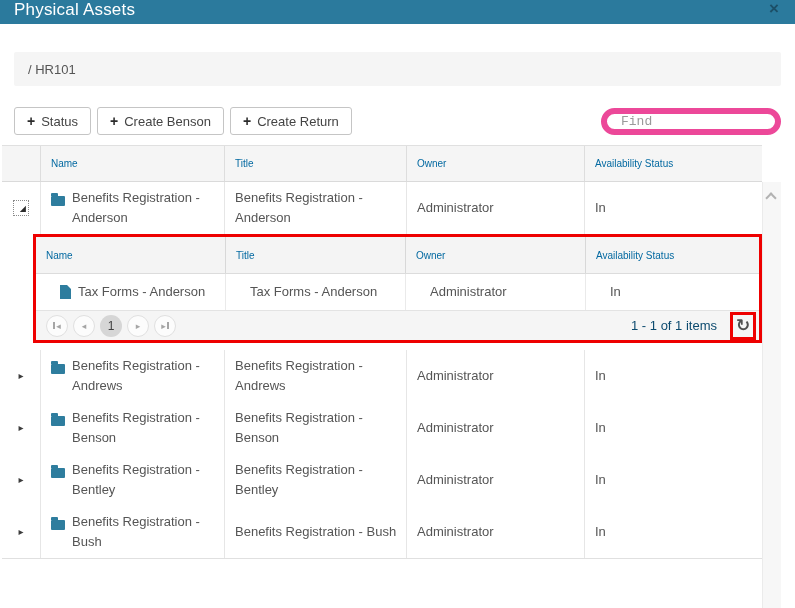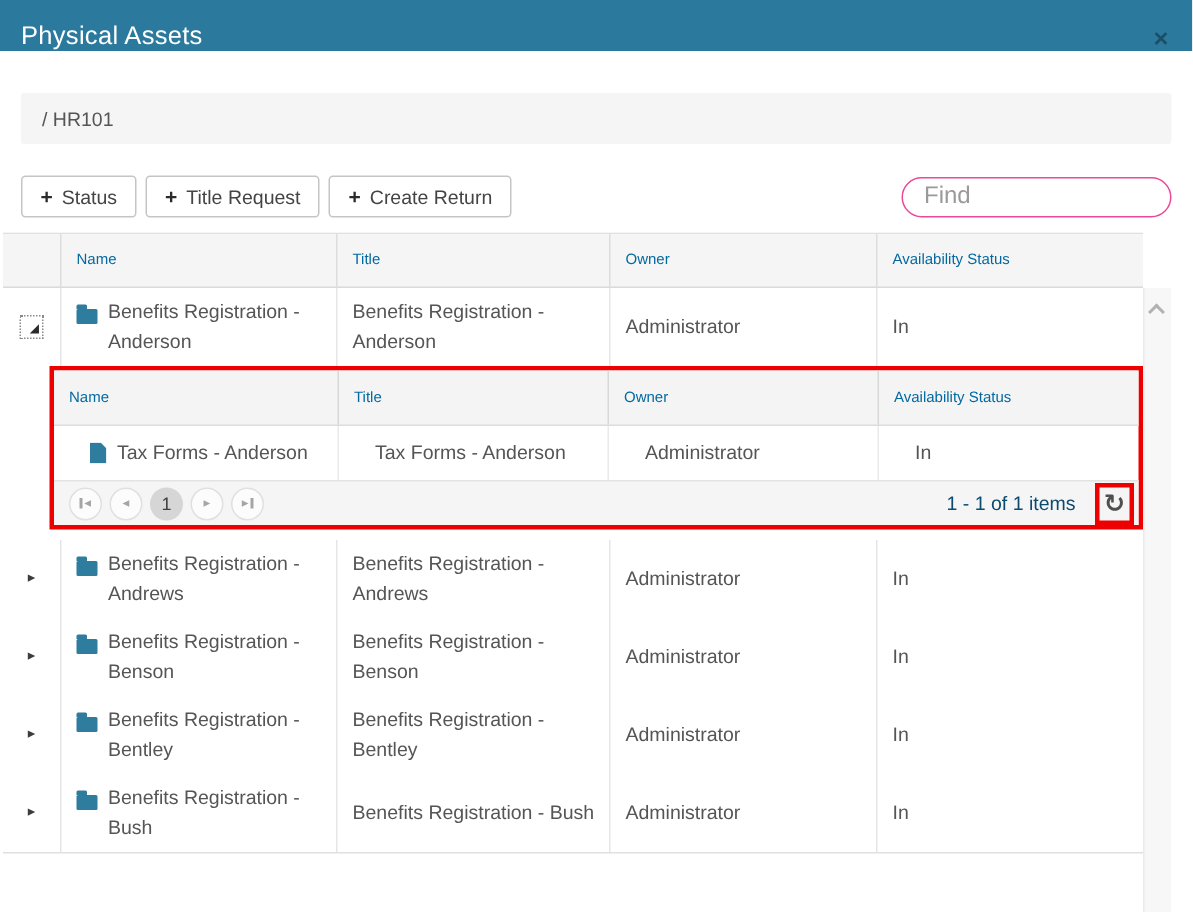--- a/index.html
+++ b/index.html
@@ -2,35 +2,35 @@
 <html><head>
 <meta charset="utf-8">
 <style>
   * { margin:0; padding:0; box-sizing:border-box; }
   html,body { width:795px; height:608px; background:#fff; }
   body { font-family:"Liberation Sans","DejaVu Sans",sans-serif; color:#555; font-size:13px; }
 
   .dialog { width:795px; height:608px; background:#fff; display:flex; flex-direction:column; overflow:hidden; }
 
   
-  .dialog-header { height:34px; background:#2b7a9d; display:flex; align-items:flex-end; padding:0 16px 0 14px; flex:0 0 auto; }
+  .dialog-header { height:24px; background:#2b7a9d; display:flex; align-items:flex-start; padding:0 16px 0 14px; flex:0 0 auto; }
   .dialog-title { color:#fff; font-size:17px; font-weight:400; letter-spacing:.2px; }
   .close-icon { margin-left:auto; color:#1c4f67; font-size:17px; font-weight:700; cursor:pointer; line-height:1; }
 
   
   .dialog-body { flex:1; display:flex; flex-direction:column; padding:0 14px; overflow:hidden; }
 
   .breadcrumb-bar { margin-top:28px; height:34px; background:#f5f5f5; border-radius:2px; display:flex; align-items:center; padding-left:14px; flex:0 0 auto; }
   .breadcrumb-path { color:#555; font-size:13px; }
 
   .toolbar { margin-top:21px; display:flex; align-items:center; flex:0 0 auto; }
   .toolbar-buttons { display:flex; gap:6px; }
   .btn { height:28px; padding:0 12px; background:#fff; border:1px solid #c5c5c5; border-radius:3px; display:inline-flex; align-items:center; gap:6px; font-size:13px; color:#444; cursor:pointer; font-family:inherit; }
   .btn .plus-glyph { font-weight:700; font-size:14px; color:#2b2b2b; line-height:1; }
-  .find-input { margin-left:auto; width:180px; height:27px; border:1px solid #ec4899; border-radius:14px; padding:0 14px; font-size:16px; color:#555; outline:none; font-family:Liberation Sans, sans-serif; }
+  .find-input { margin-left:auto; width:180px; height:27px; border:6px solid #ec4899; border-radius:14px; padding:0 14px; font-size:13px; color:#555; outline:none; font-family:Liberation Mono, monospace; }
   .find-input::placeholder { color:#9a9a9a; }
 
   
   .grid-area { margin-top:10px; margin-left:-12px; width:calc(100% + 12px); flex:1; display:flex; align-items:stretch; overflow:hidden; }
   .grid-main { flex:1; background:#fff; }
 
   .grid-row { display:grid; grid-template-columns:38px 184px 182px 178px 1fr; }
   .grid-header { background:#f5f5f5; border-top:1px solid #e0e0e0; border-bottom:1px solid #dadada; height:37px; }
   .hcell { display:flex; align-items:center; padding-left:10px; color:#0369a1; font-size:10px; border-left:1px solid #ddd; cursor:pointer; }
   .hcell.first { border-left:none; }
@@ -86,21 +86,21 @@
     </div>
 
     <div class="toolbar">
       <div class="toolbar-buttons">
         <button class="btn">
           <span class="plus-glyph">+</span>
           <span>Status</span>
         </button>
         <button class="btn">
           <span class="plus-glyph">+</span>
-          <span>Title Request</span>
+          <span>Create Benson</span>
         </button>
         <button class="btn">
           <span class="plus-glyph">+</span>
           <span>Create Return</span>
         </button>
       </div>
       <input class="find-input" type="text" placeholder="Find" style="">
     </div>
 
     <div class="grid-area">

